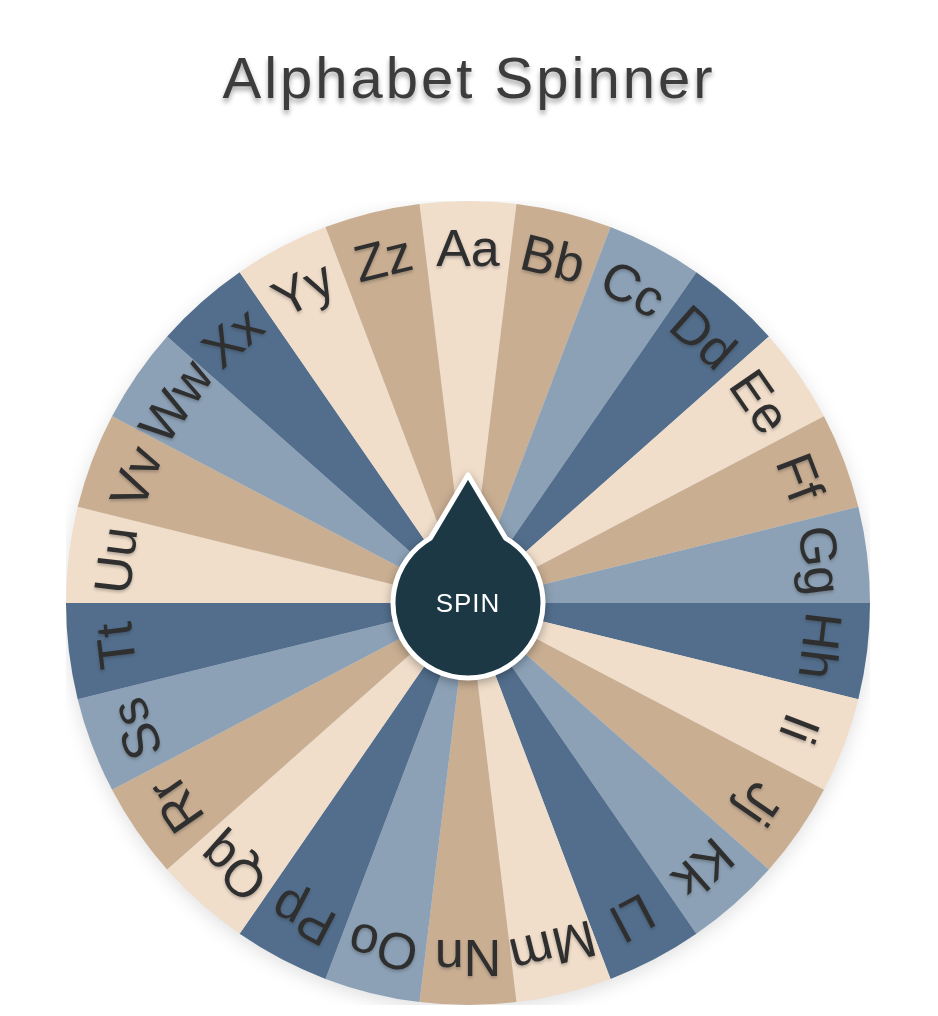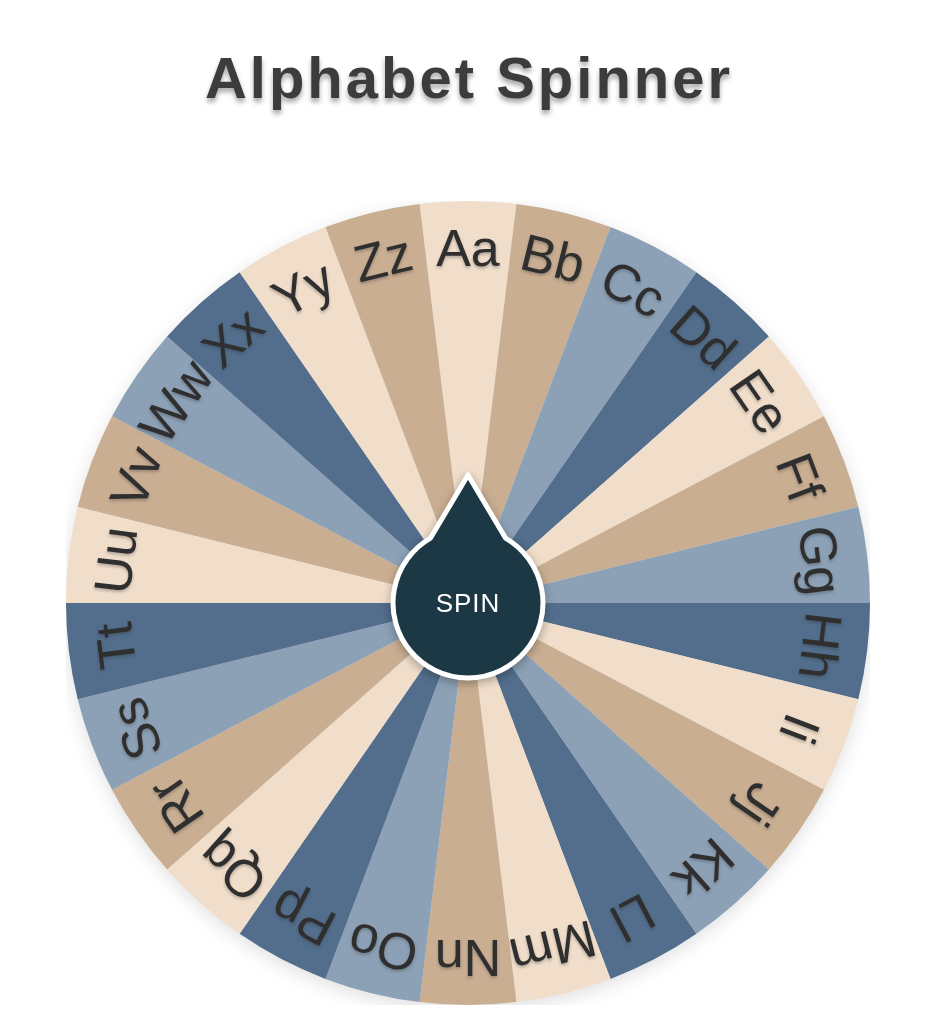--- a/index.html
+++ b/index.html
@@ -16,21 +16,21 @@
     background: #ffffff;
   }
   .title {
     position: absolute;
     top: 44px;
     left: 0;
     width: 100%;
     margin: 0;
     text-align: center;
     font-size: 58px;
-    font-weight: 700;
+    font-weight: 400;
     letter-spacing: 3px;
     color: #3c3c3c;
     text-shadow: 0 4px 5px rgba(0,0,0,0.35);
     white-space: nowrap;
   }
   .wheel-wrap {
     position: absolute;
     left: 66px;
     top: 201px;
     width: 804px;

